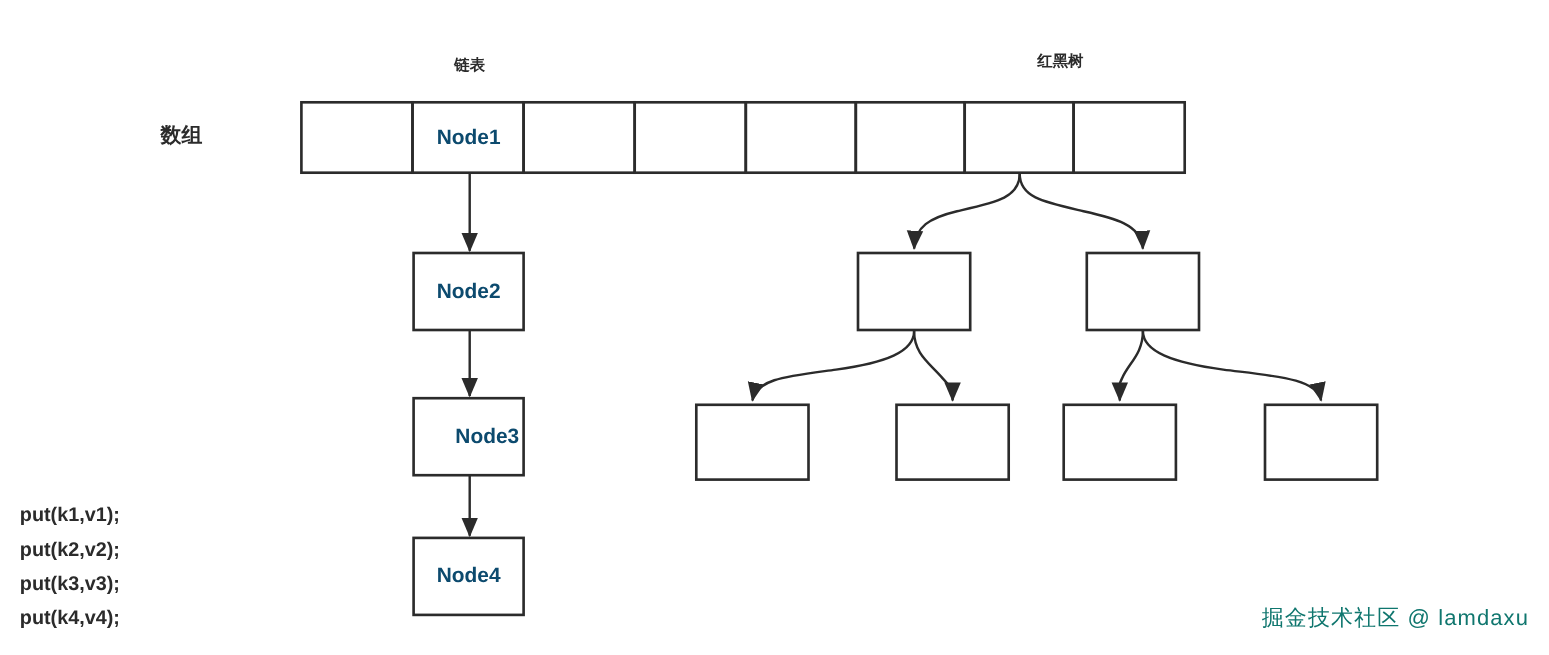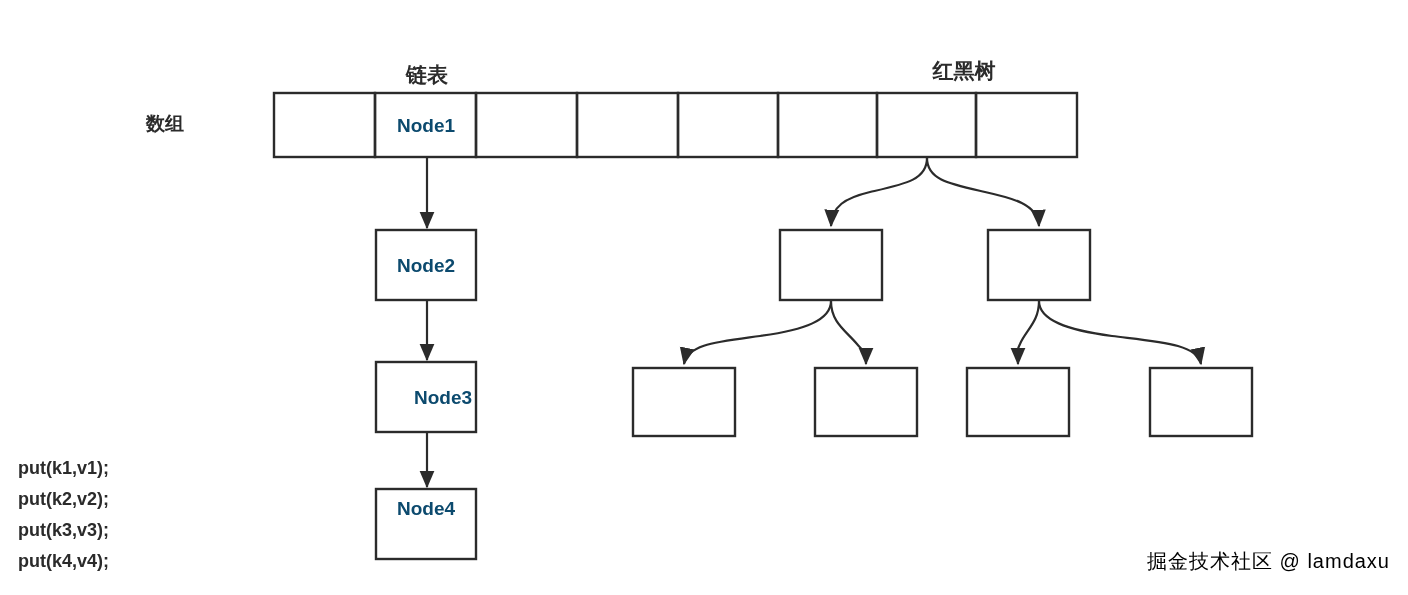--- a/index.html
+++ b/index.html
@@ -23,23 +23,22 @@
     height: 595px;
   }
   .lbl {
     position: absolute;
     font-weight: bold;
     color: #2b2b2b;
     white-space: nowrap;
     line-height: 1;
   }
   .section-label {
-    font-size: 21px;
+    font-size: 14px;
     transform: translateX(-50%);
-    margin-top: 12px;
   }
   .row-label {
     font-size: 19px;
   }
   .node-text {
     position: absolute;
     font-size: 19px;
     font-weight: bold;
     color: #0c4a6e;
     white-space: nowrap;
@@ -54,21 +53,21 @@
     font-weight: bold;
     color: #2b2b2b;
     line-height: 31px;
   }
   .code-line { white-space: nowrap; text-align: right; }
   .watermark {
     position: absolute;
     right: 18px;
     bottom: 20px;
     font-size: 20px;
-    color: #000000;
+    color: #0f766e;
     white-space: nowrap;
     letter-spacing: 1px;
   }
 </style>
 </head>
 <body>
 
 <svg id="canvas" viewBox="0 0 1408 595" xmlns="http://www.w3.org/2000/svg">
   <defs>
     <marker id="arrowhead" markerWidth="9" markerHeight="9" refX="7.4" refY="4" orient="auto" markerUnits="strokeWidth">
@@ -127,21 +126,21 @@
 <div class="lbl section-label" style="left:964px; top:48px;">红黑树</div>
 
 <div class="lbl row-label" style="left:146px; top:114px;">数组</div>
 
 <div class="node-text" style="left:426px; top:125px;">Node1</div>
 
 <div class="node-text" style="left:426px; top:265px;">Node2</div>
 
 <div class="node-text" style="left:443px; top:397px;">Node3</div>
 
-<div class="node-text" style="left:426px; top:508px;">Node4</div>
+<div class="node-text" style="left:426px; top:524px;">Node4</div>
 
 <div class="code-block">
   <div class="code-line">put(k1,v1);</div>
   <div class="code-line">put(k2,v2);</div>
   <div class="code-line">put(k3,v3);</div>
   <div class="code-line">put(k4,v4);</div>
 </div>
 
 <div class="watermark">掘金技术社区 @ lamdaxu</div>
 

